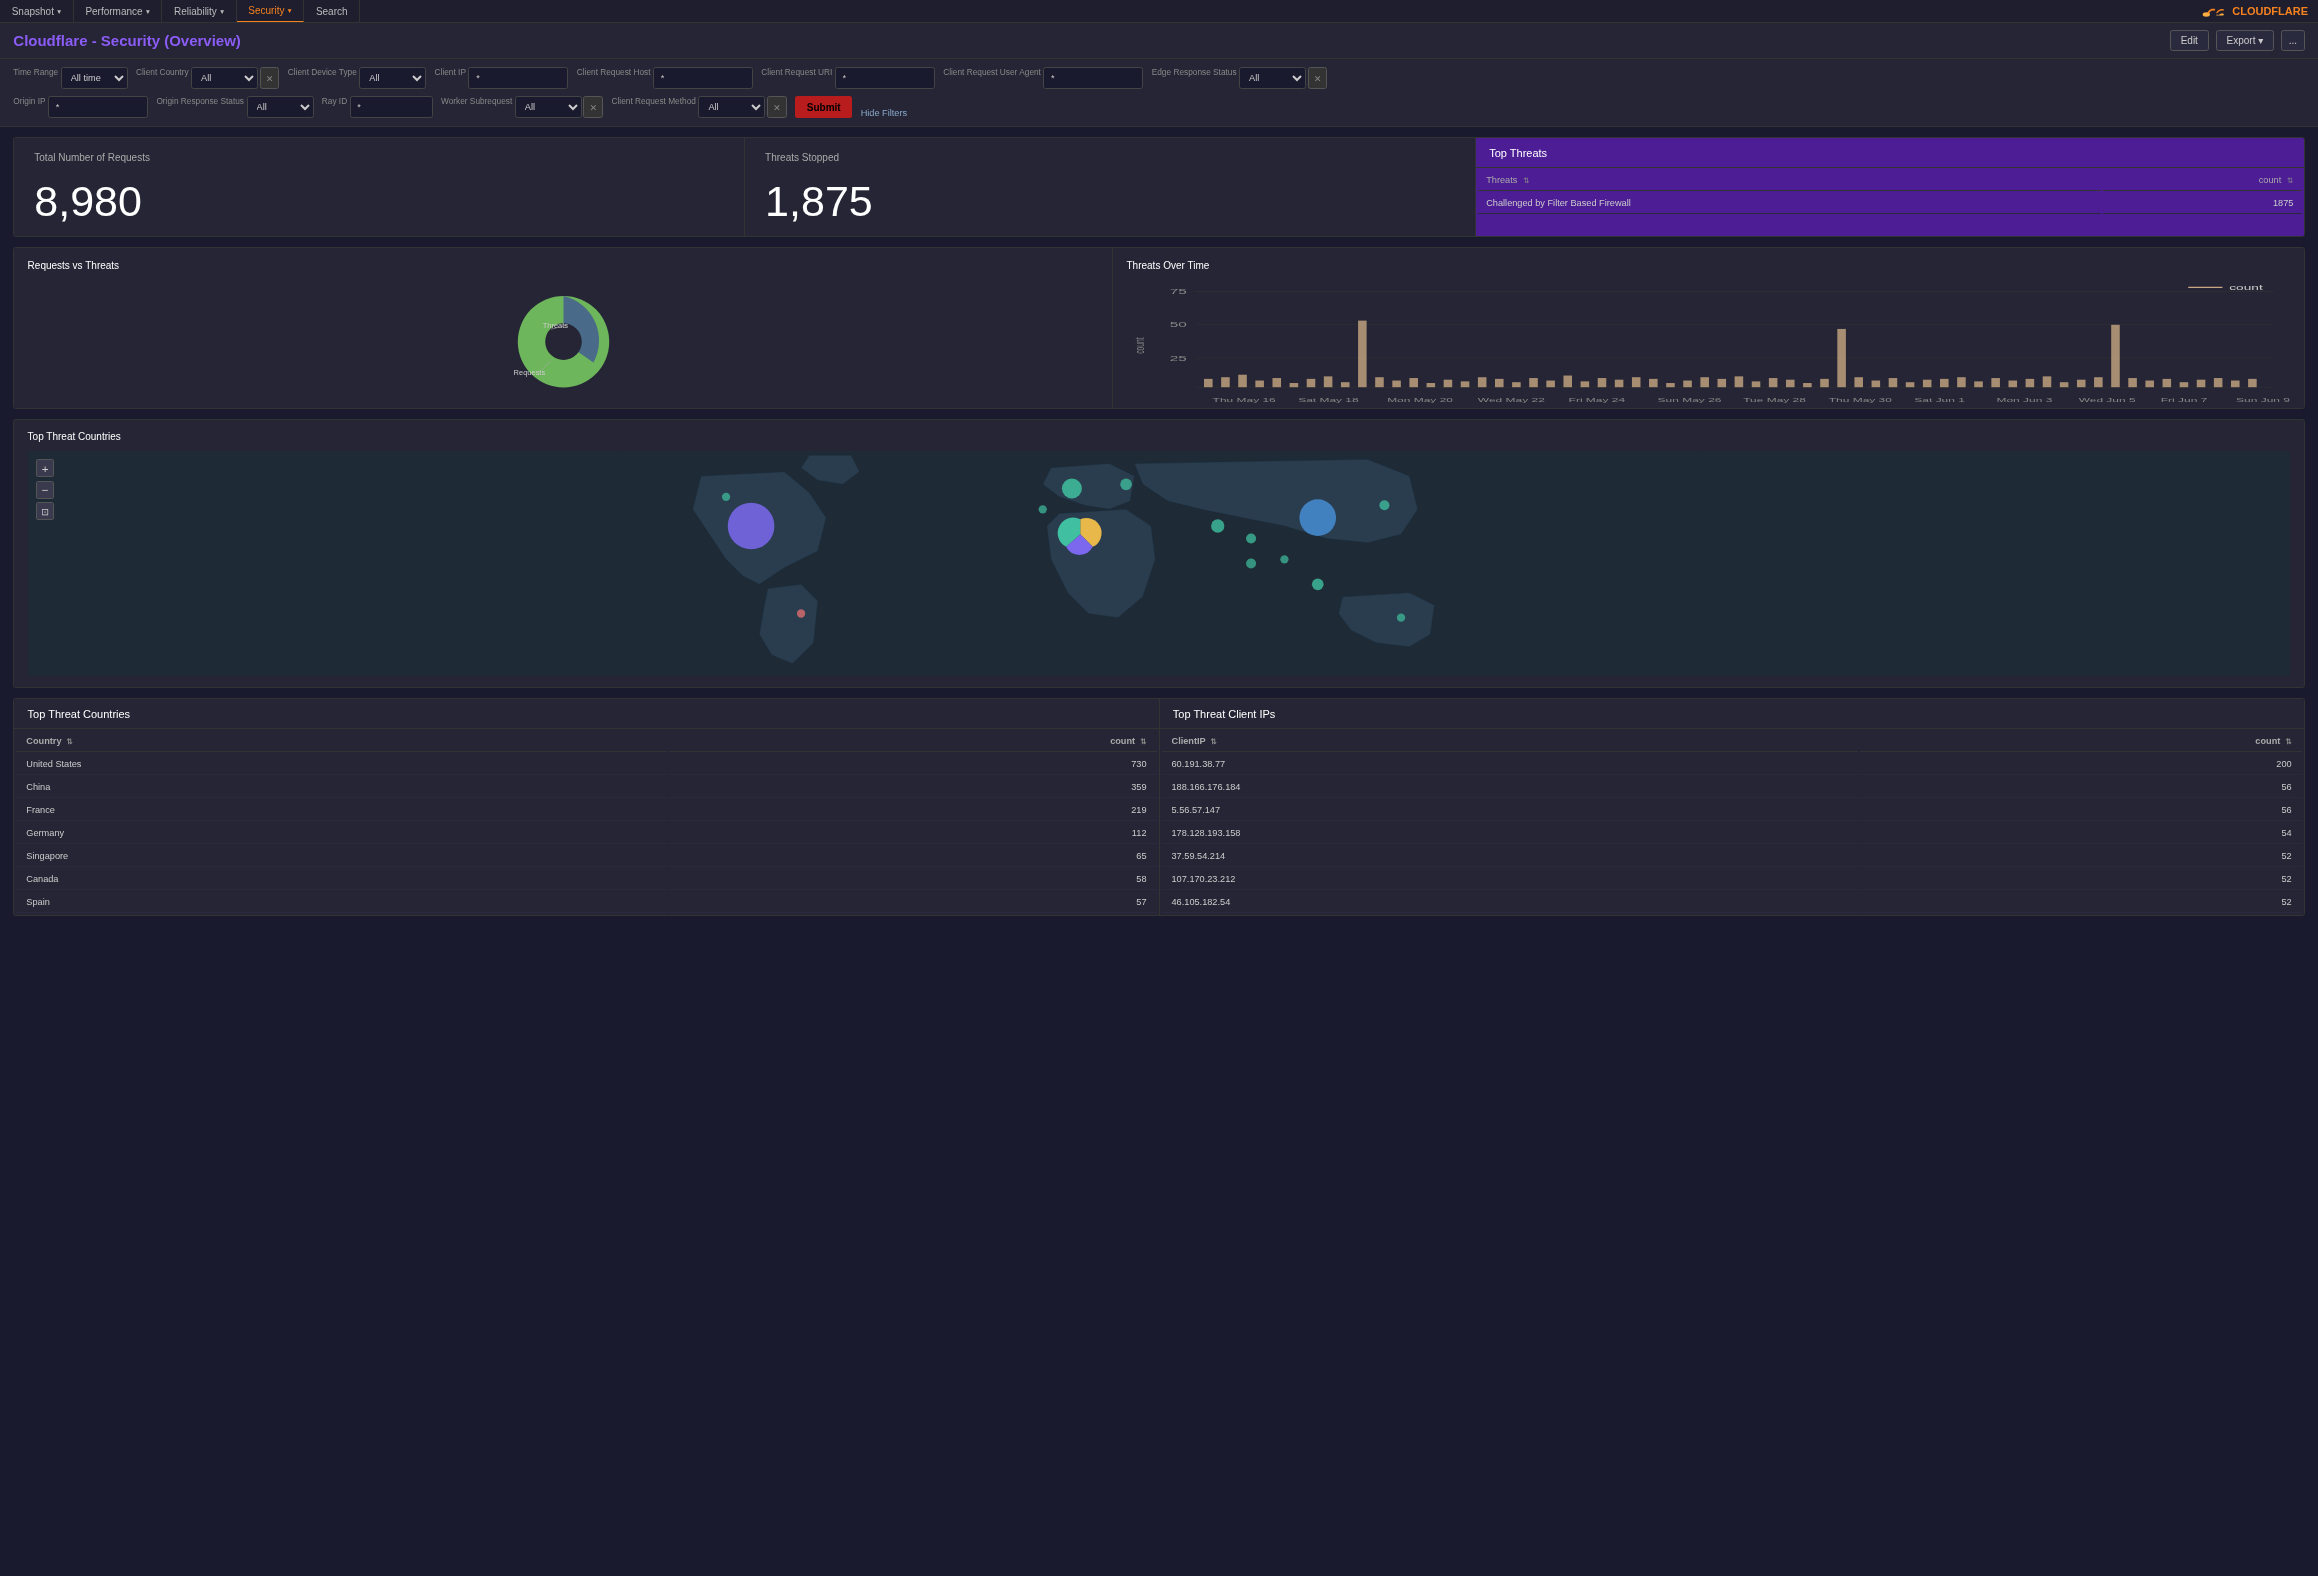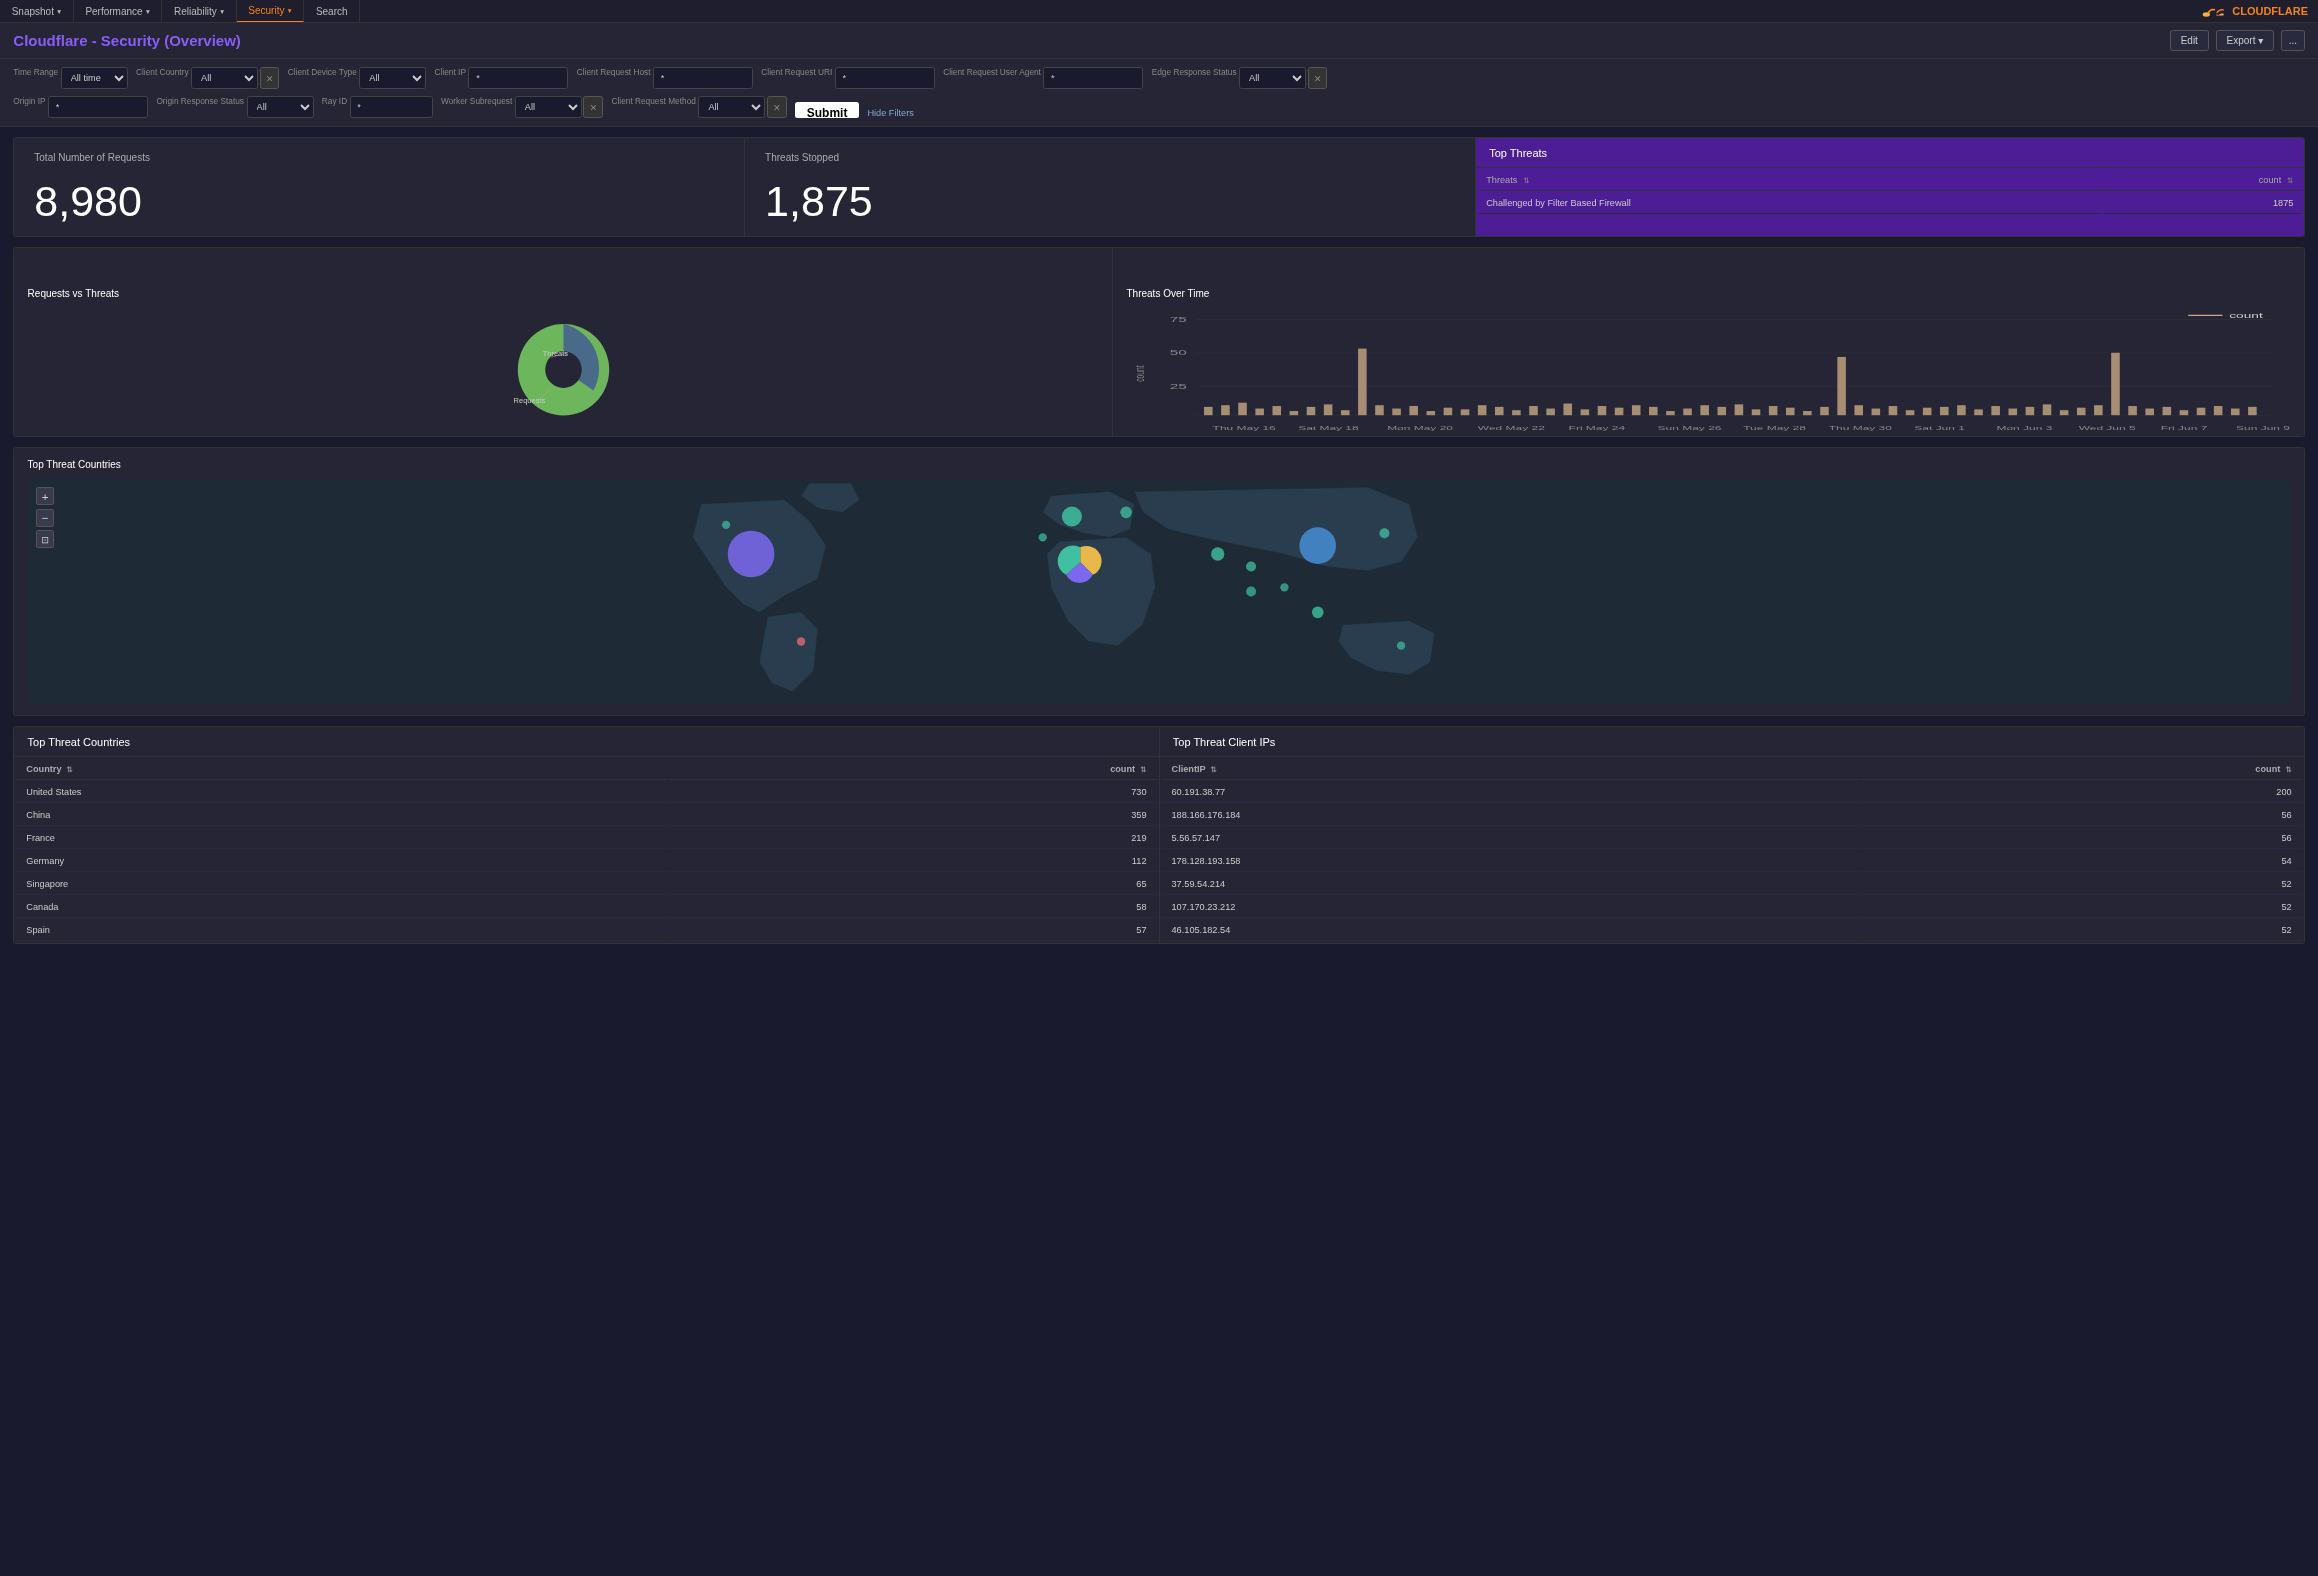--- a/index.html
+++ b/index.html
@@ -24,21 +24,21 @@
     
     .filters-bar { background: #252535; padding: 8.3px 13.3px; border-bottom: 0.8px solid #333; }
     .filter-row { display: flex; flex-wrap: wrap; gap: 8.3px; margin-bottom: 6.7px; align-items: flex-end; }
     .filter-row:last-child { margin-bottom: 0; }
     .filter-group { display: flex; gap: 2.5px; }
     .filter-label { font-size: 8.3px; color: #888; }
     .filter-input { background: #1a1a2e; border: 0.8px solid #444; color: #ccc; padding: 3.3px 6.7px; border-radius: 2.5px; font-size: 9.2px; height: 22px; min-width: 67px; }
     .filter-select-wrap { display: flex; align-items: center; gap: 1.7px; border-radius: 8px; }
     .filter-select { background: #1a1a2e; border: 0.8px solid #444; color: #ccc; padding: 3.3px 5px; border-radius: 2.5px; font-size: 9.2px; height: 22px; min-width: 67px; }
     .filter-clear { background: #333; border: 0.8px solid #555; color: #888; padding: 0 5px; height: 22px; cursor: pointer; border-radius: 2.5px; font-size: 9.2px; }
-    .submit-btn { background: #ffffff; border: none; color: #000; padding: 4.2px 11.7px; border-radius: 2.5px; font-size: 12px; font-weight: 600; cursor: pointer; height: 16px; }
+    .submit-btn { background: #b91c1c; border: none; color: #000; padding: 4.2px 11.7px; border-radius: 2.5px; font-size: 10px; font-weight: 600; cursor: pointer; height: 22px; }
     .hide-filters { background: none; border: none; color: #88aacc; font-size: 9.2px; cursor: pointer; }
 
     
     .main-content { padding: 10px 13.3px; display: flex; flex-direction: column; gap: 10px; }
 
     
     .stats-row { display: flex; gap: 0; border: 0.8px solid #333; border-radius: 2.5px; overflow: hidden; }
     .stat-card { background: #252535; padding: 13.3px 20px; flex: 1; border-right: 0.8px solid #333; }
     .stat-card:last-child { border-right: none; }
     .stat-label { font-size: 10px; color: #aaa; margin-bottom: 17px; }
@@ -50,21 +50,21 @@
     .threats-table th .sort-icon { margin-left: 3.3px; font-size: 7.5px; }
     .threats-table td { padding: 5px 8.3px; font-size: 9.2px; color: #ccc; border-bottom: 0.8px solid #2a2a3e; }
     .threats-table td:last-child { text-align: right; }
     .threats-table th:last-child { text-align: right; }
 
     
     .charts-row { display: flex; gap: 0; border: 0.8px solid #333; border-radius: 2.5px; overflow: hidden; }
     .chart-card { background: #252535; padding: 11.7px 13.3px; }
     .chart-card-left { flex: 0 0 48%; border-right: 0.8px solid #333; }
     .chart-card-right { flex: 1; }
-    .chart-title { font-size: 10px; color: #fff; margin-bottom: 8.3px; margin-top: 28px; }
+    .chart-title { font-size: 10px; color: #fff; margin-bottom: 8.3px; }
 
     
     .pie-container { display: flex; justify-content: center; align-items: center; padding: 8.3px; position: relative; height: 117px; }
 
     
     .line-chart-container { position: relative; height: 117px; }
 
     
     .map-card { background: #252535; border: 0.8px solid #333; border-radius: 2.5px; padding: 11.7px 13.3px; }
     .map-title { font-size: 10px; color: #fff; margin-bottom: 8.3px; }

